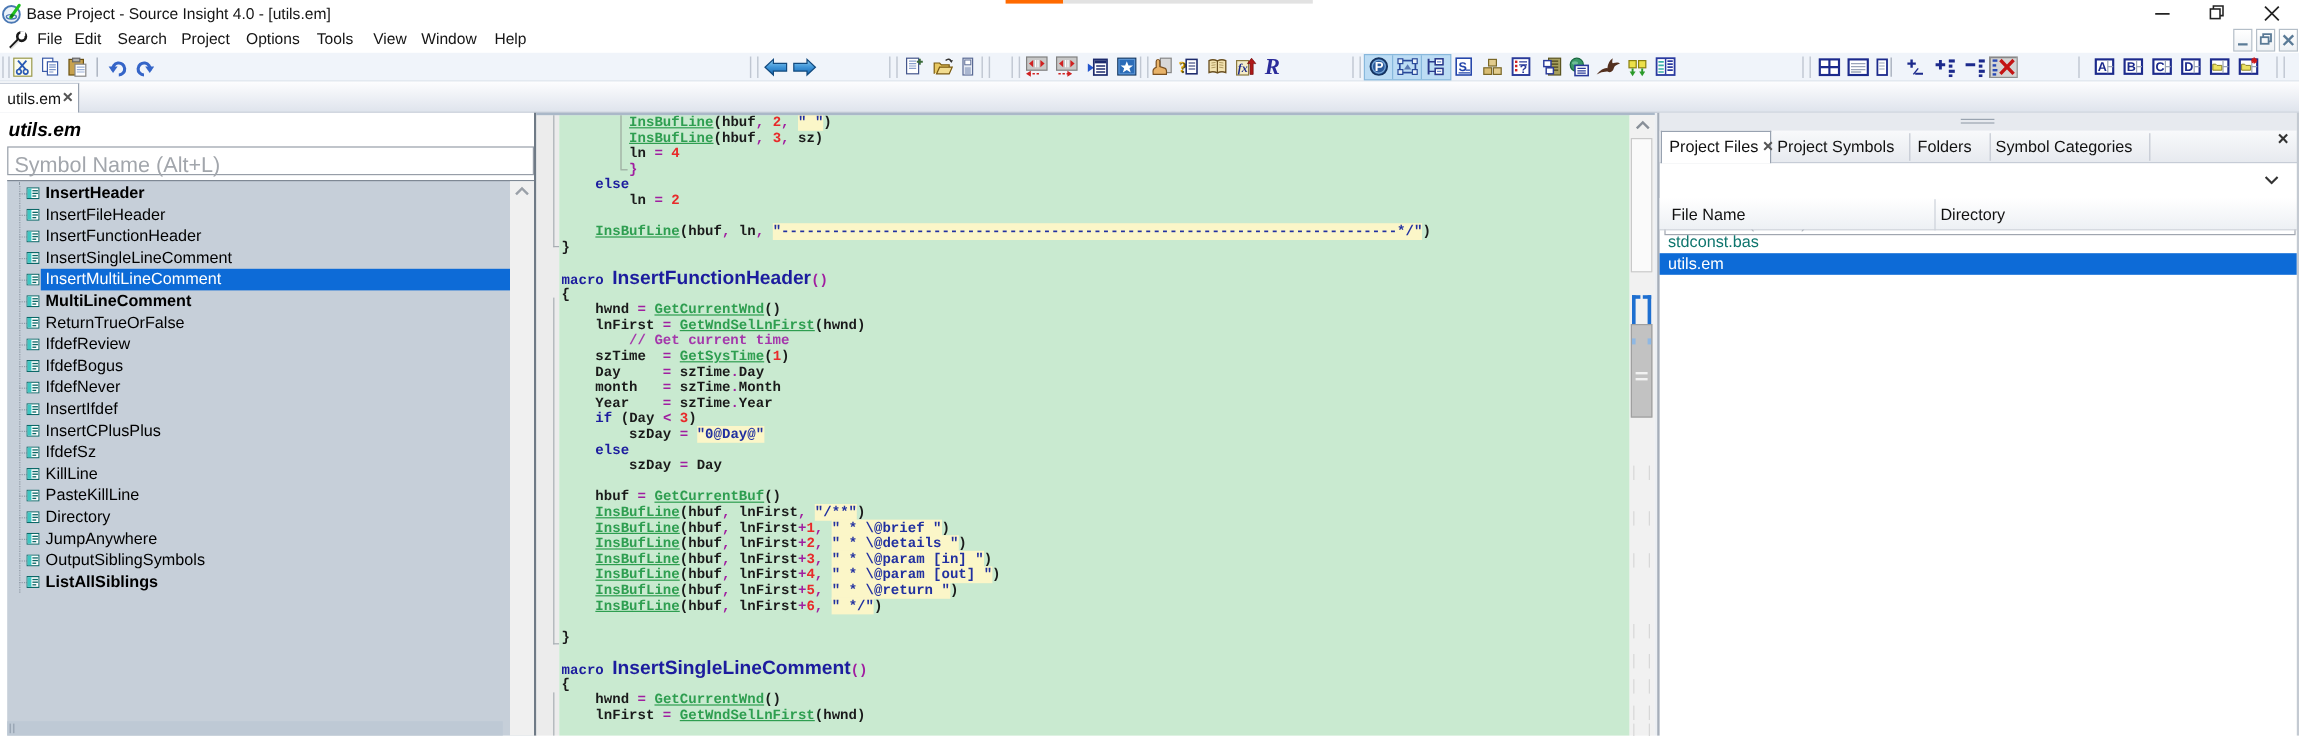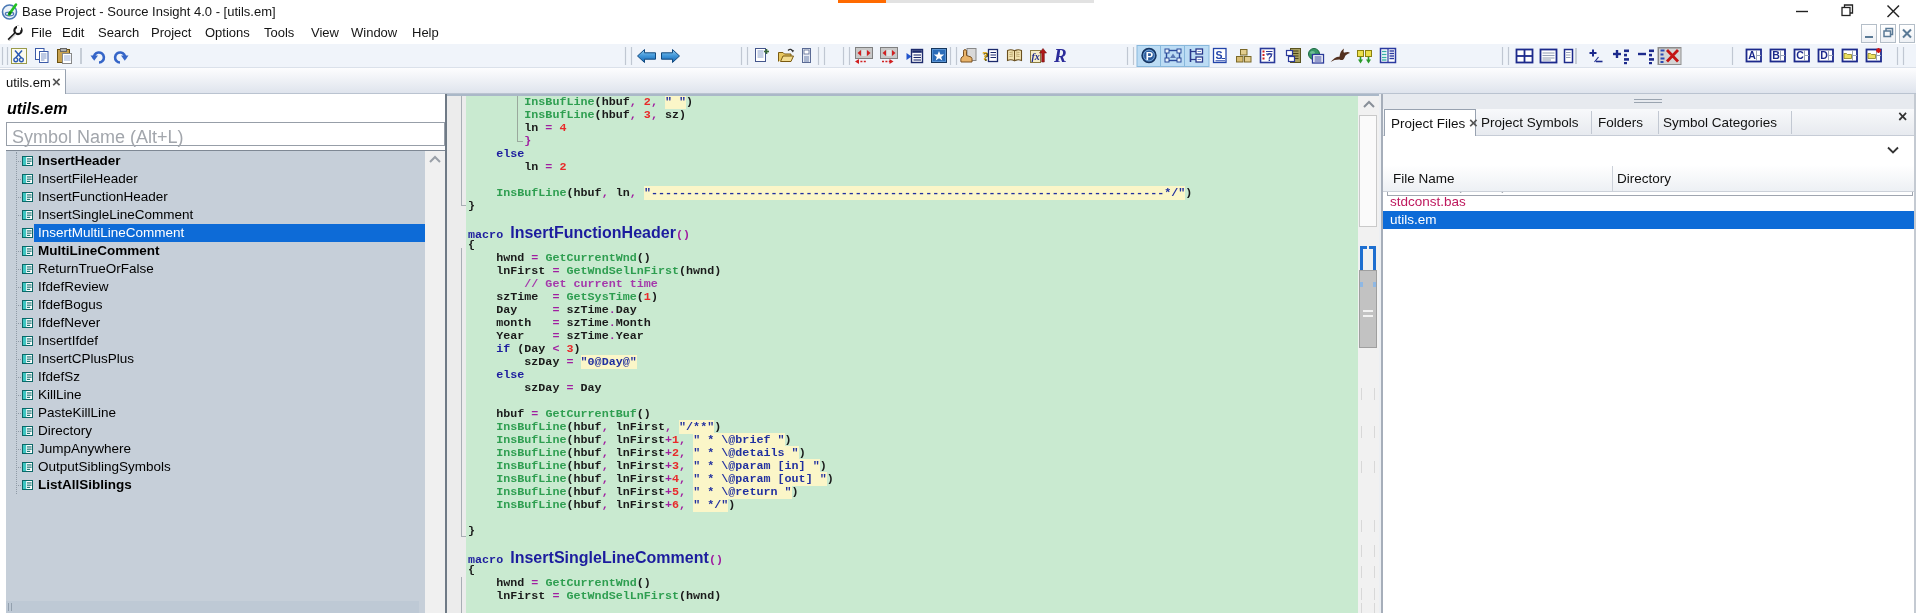--- a/index.html
+++ b/index.html
@@ -41,21 +41,21 @@
   #lp-scroll { position:absolute; left:425px; top:57px; width:20px; height:462px; background:#f0f0f0; }
   #lp-hstrip { position:absolute; left:6px; top:507px; width:413px; height:12px; background:#bec9d5; }
   
   #divider { position:absolute; left:445px; top:94px; width:2px; height:519px; background:#6f7a86; }
   #gutter { position:absolute; left:447px; top:96px; width:19px; height:517px; background:#ececec; }
   #editor { position:absolute; left:466px; top:96px; width:892px; height:517px; background:#c9ead0; }
   #edtopline { position:absolute; left:447px; top:94px; width:936px; height:2px; background:#aab8c8; }
   .cl { position:absolute; left:2px; white-space:pre; font-family:"Liberation Mono", monospace;
     font-size:11.7px; line-height:13px; height:13px; color:#1a1a1a; letter-spacing:0.018px; font-weight:bold; }
   .cl span { letter-spacing:0.018px; }
-  .g { color:#2e9e50; }
+  .g { color:#2e9e50;text-decoration:underline; }
   .kw { color:#1c1c9e; font-weight:bold; }
   .num { color:#e82a2a; }
   .op { color:#a01ea0; }
   .str { color:#2130a0; background:#fbf6c8; }
   .com { color:#a438ab; }
   .fn { font-family:"Liberation Sans", sans-serif; font-weight:bold; font-size:16px;
     color:#1c1c9e; letter-spacing:0.4px; }
   
   #escroll { position:absolute; left:1358px; top:96px; width:21px; height:517px; background:#f1f1f1; }
   #egap { position:absolute; left:1379px; top:94px; width:4px; height:519px; background:#eceff3; }
@@ -810,21 +810,21 @@
     <span class="rtab" style="left:280px">Symbol Categories</span>
   </div>
   <div id="rp-combo">
       <span class="ph">File Name (Ctrl+O)</span>
     </div>
   <div id="rp-header">
       <span class="h1">File Name</span>
       <span class="h2">Directory</span>
     </div>
   <div id="rp-colsep"></div>
-  <div class="rrow" style="top:99px; color:#be185d">
+  <div class="rrow" style="top:99px; color:#0f766e">
       <span style="position:absolute;left:7px">stdconst.bas</span>
     </div>
   <div class="rrow" style="top:117px; background:#0d6bd7; color:#fff">
       <span style="position:absolute;left:7px">utils.em</span>
     </div>
     <div class="abs" style="left:251px;top:5px;width:28px;height:1px;background:#9aa4b0"></div>
   <div class="abs" style="left:251px;top:8px;width:28px;height:1px;background:#9aa4b0"></div>
   <div class="abs" style="left:208px;top:17px;width:1px;height:23px;background:#c2c8d2"></div>
   <div class="abs" style="left:275px;top:17px;width:1px;height:23px;background:#c2c8d2"></div>
   <div class="abs" style="left:408px;top:17px;width:1px;height:23px;background:#c2c8d2"></div>

